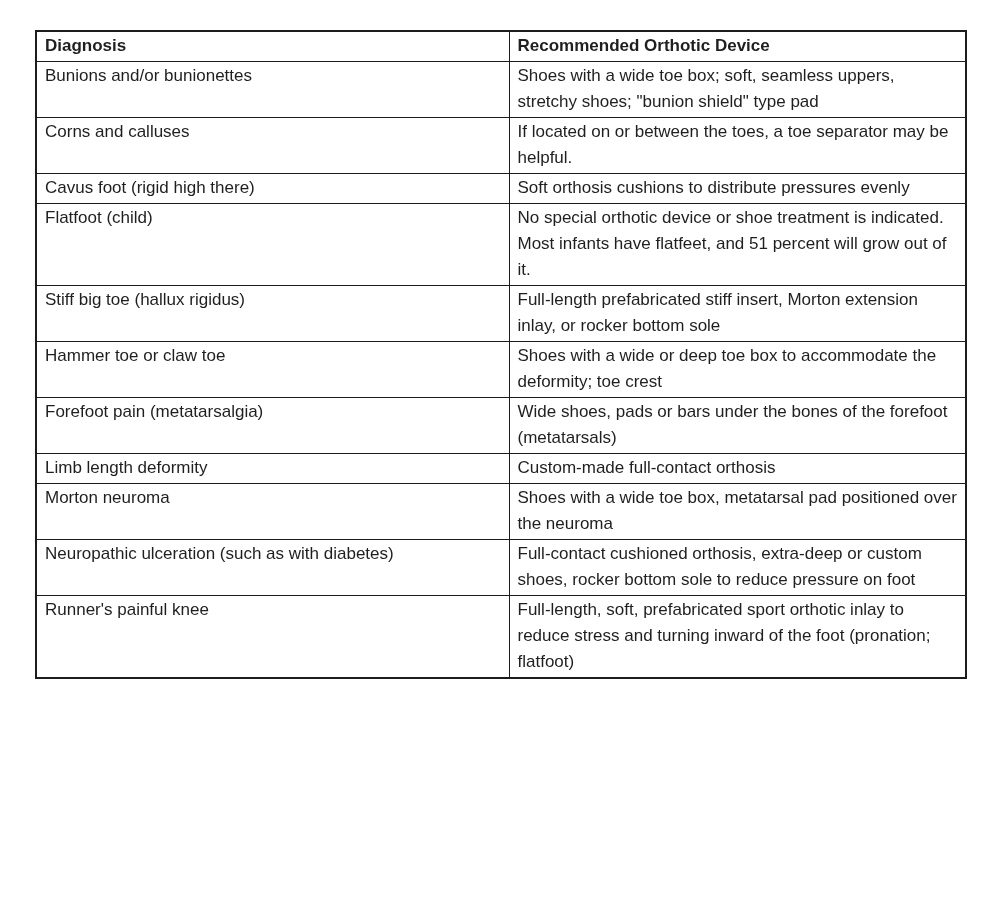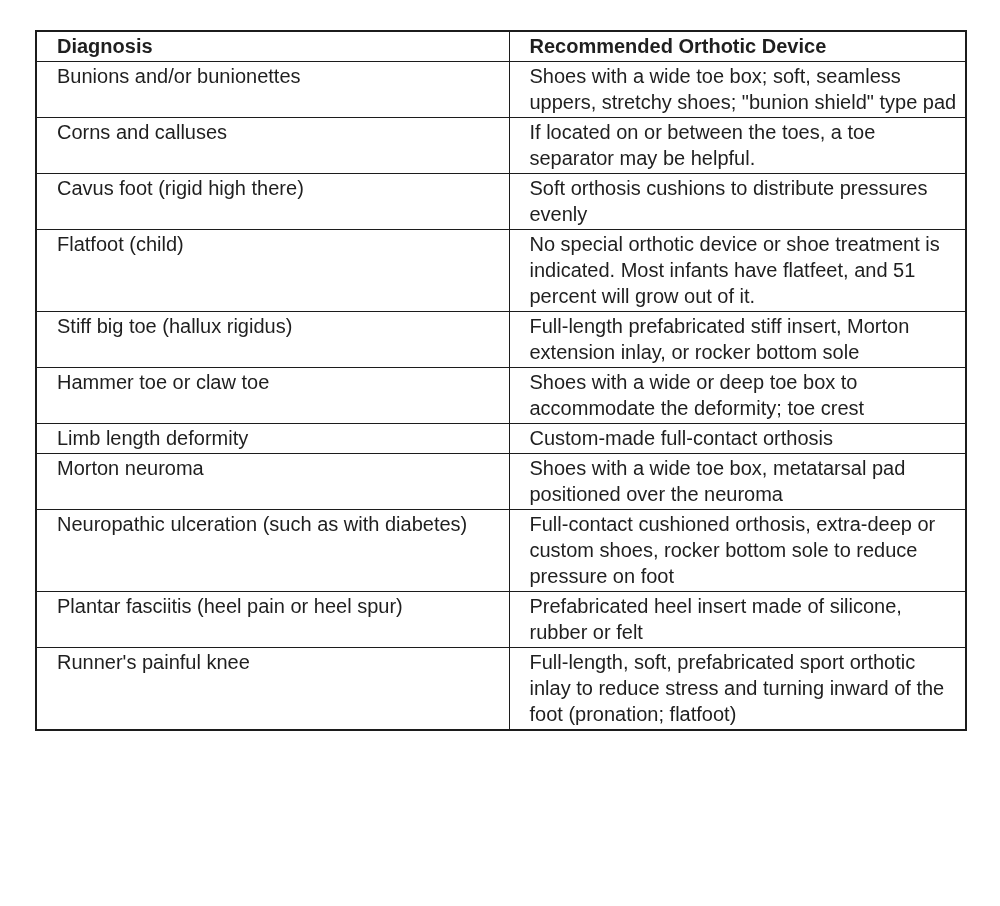--- a/index.html
+++ b/index.html
@@ -18,23 +18,23 @@
   }
   table.ortho-table {
     border-collapse: collapse;
     width: 930px;
     table-layout: fixed;
     border: 2px solid #1c1c1c;
   }
   table.ortho-table th,
   table.ortho-table td {
     border: 1px solid #1c1c1c;
-    font-size: 20px;
+    font-size: 17px;
     line-height: 26px;
-    padding: 1px 8px 2px 20px;
+    padding: 1px 8px 2px 8px;
     vertical-align: top;
     text-align: left;
     word-wrap: break-word;
   }
   table.ortho-table th {
     font-weight: bold;
   }
   col.col-diagnosis { width: 473px; }
   col.col-device   { width: 457px; }
 </style>
@@ -72,34 +72,34 @@
       </tr>
       <tr>
         <td>Stiff big toe (hallux rigidus)</td>
         <td>Full-length prefabricated stiff insert, Morton extension inlay, or rocker bottom sole</td>
       </tr>
       <tr>
         <td>Hammer toe or claw toe</td>
         <td>Shoes with a wide or deep toe box to accommodate the deformity; toe crest</td>
       </tr>
       <tr>
+        <td>Forefoot pain (metatarsalgia)</td>
+        <td>Wide shoes, pads or bars under the bones of the forefoot (metatarsals)</td>
+      </tr>
+      <tr>
         <td>Limb length deformity</td>
         <td>Custom-made full-contact orthosis</td>
       </tr>
       <tr>
         <td>Morton neuroma</td>
         <td>Shoes with a wide toe box, metatarsal pad positioned over the neuroma</td>
       </tr>
       <tr>
         <td>Neuropathic ulceration (such as with diabetes)</td>
         <td>Full-contact cushioned orthosis, extra-deep or custom shoes, rocker bottom sole to reduce pressure on foot</td>
       </tr>
       <tr>
-        <td>Plantar fasciitis (heel pain or heel spur)</td>
-        <td>Prefabricated heel insert made of silicone, rubber or felt</td>
-      </tr>
-      <tr>
         <td>Runner's painful knee</td>
         <td>Full-length, soft, prefabricated sport orthotic inlay to reduce stress and turning inward of the foot (pronation; flatfoot)</td>
       </tr>
     </tbody>
   </table>
 </div>
 
 </body></html>

